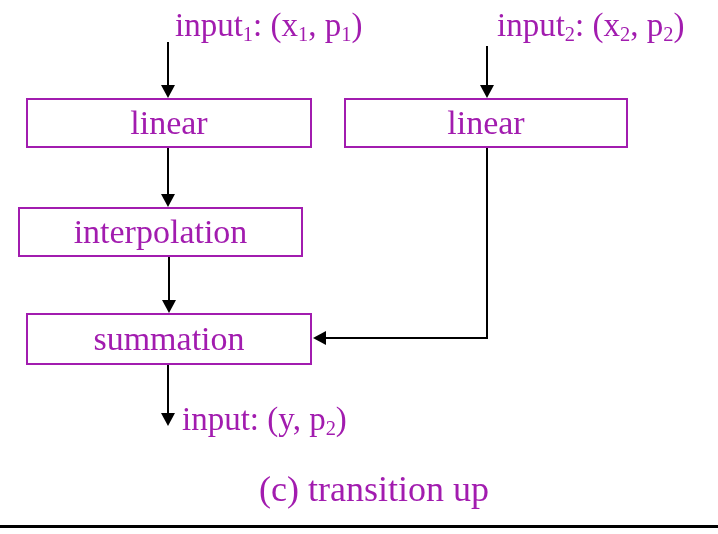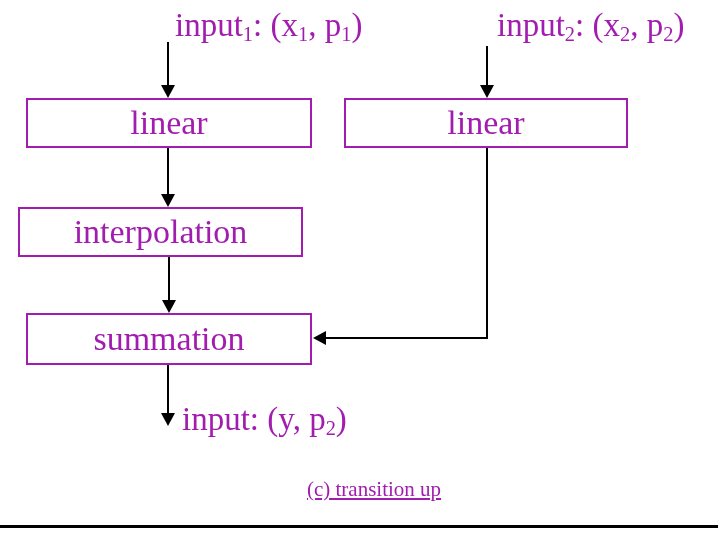--- a/index.html
+++ b/index.html
@@ -29,25 +29,24 @@
     line-height: 40px;
     white-space: nowrap;
   }
   .lbl sub, .box sub {
     font-size: 0.62em;
     vertical-align: -0.22em;
     line-height: 0;
   }
   .caption {
     position: absolute;
-    font-size: 21px;
+    font-size: 36px;
     line-height: 44px;
     white-space: nowrap;
     transform: translateX(-50%);
-    text-decoration: underline;
   }
   .vline { position: absolute; width: 2px; background: #000000; }
   .hline { position: absolute; height: 2px; background: #000000; }
   .ah-down {
     position: absolute; width: 0; height: 0;
     border-left: 7px solid transparent;
     border-right: 7px solid transparent;
     border-top: 13px solid #000000;
   }
   .ah-left {

